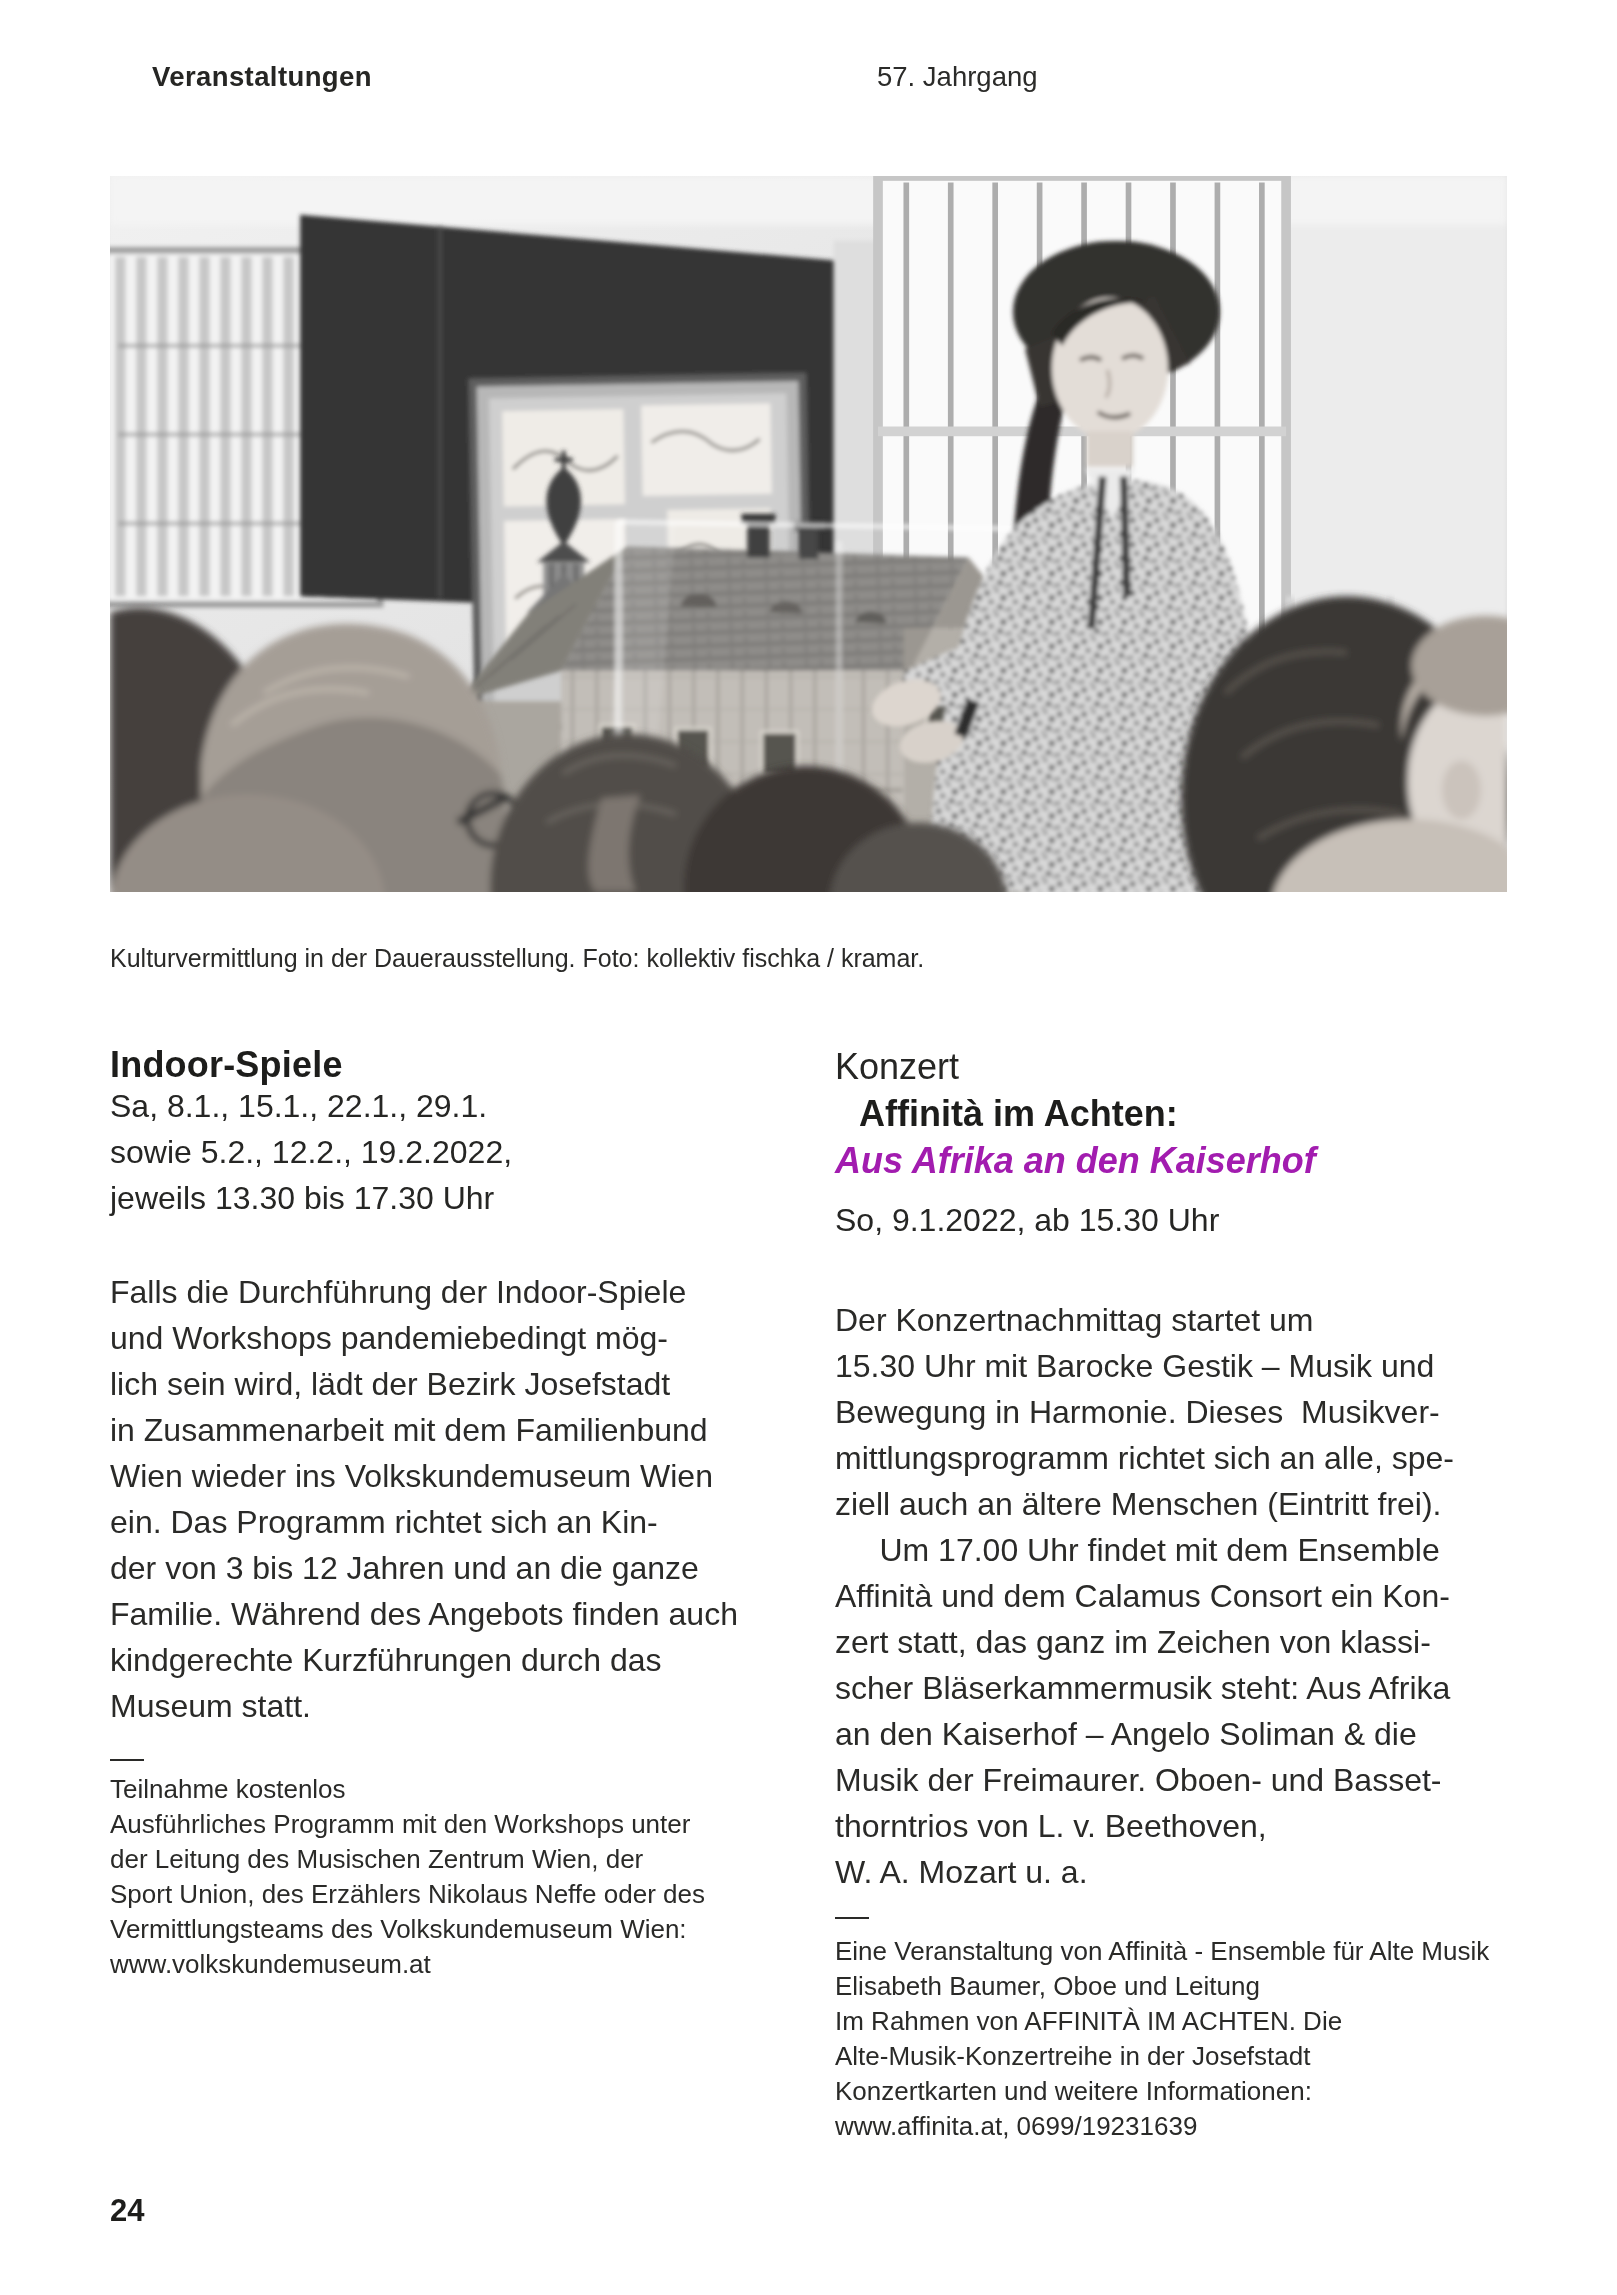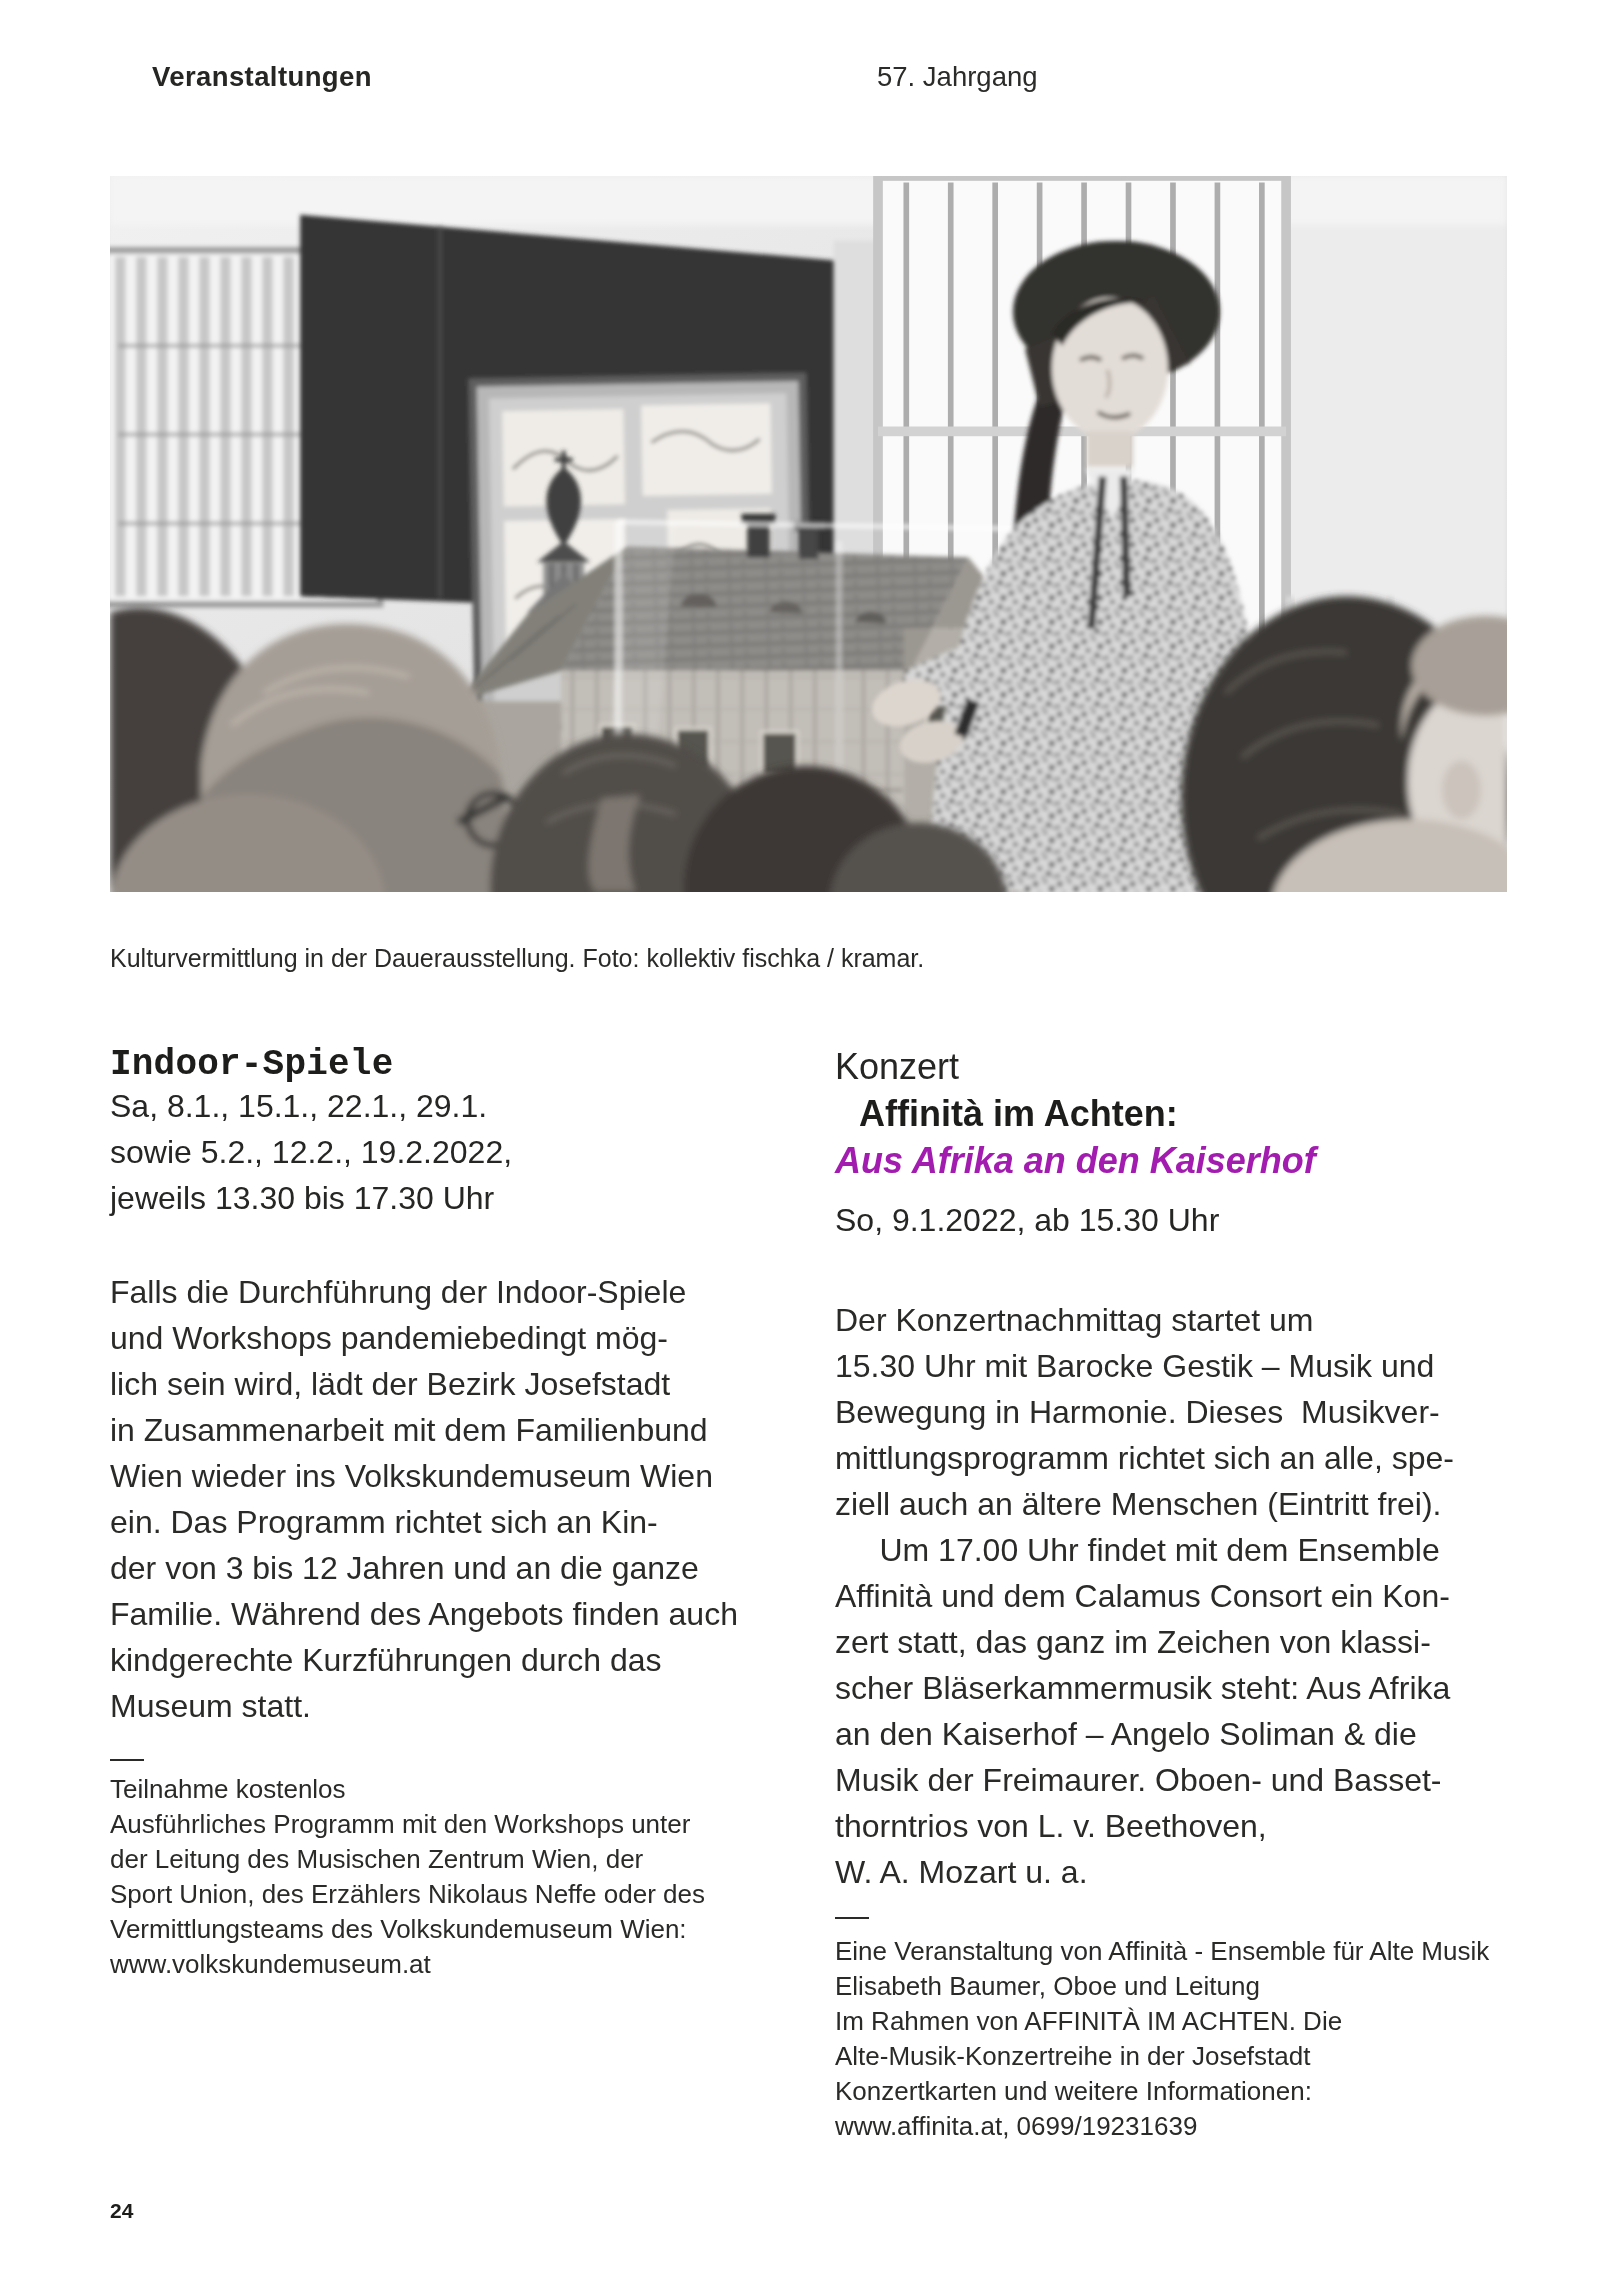--- a/index.html
+++ b/index.html
@@ -21,21 +21,21 @@
   .col-left{left:110px;width:712px;}
   .col-right{left:835px;width:728px;}
   .article-title{font-size:36px;line-height:45px;font-weight:700;color:#1d1d1b;letter-spacing:0.2px;}
   .kicker{font-size:36px;line-height:47px;font-weight:400;color:#262624;}
   .title-bold{font-size:36px;line-height:47px;font-weight:700;color:#1d1d1b;}
   .title-italic{font-size:36px;line-height:47px;font-weight:700;font-style:italic;color:#a21caf;}
   .dates{font-size:32px;line-height:46px;font-weight:400;}
   .body-text{font-size:32px;line-height:46px;font-weight:400;color:#2a2a28;}
   .rule{width:34px;height:2.4px;background:#2a2a28;}
   .notes{font-size:26px;line-height:35px;font-weight:400;color:#2a2a28;}
-  .page-number{left:110px;top:2193px;font-size:21px;line-height:36px;font-weight:700;color:#1d1d1b;}
+  .page-number{left:110px;top:2193px;font-size:31px;line-height:36px;font-weight:700;color:#1d1d1b;}
 </style>
 </head>
 <body>
 
 <div class="page">
 
   <div class="abs running-head" style="left:152px;top:61px;">Veranstaltungen</div>
   <div class="abs running-vol" style="left:877px;top:61px;">57. Jahrgang</div>
 
   <div class="abs photo-frame">
@@ -219,21 +219,21 @@
         <ellipse cx="1702" cy="606" rx="92" ry="62" fill="#a8a098"></ellipse>
         <ellipse cx="1672" cy="760" rx="24" ry="36" fill="#cbc3bc"></ellipse>
         <polygon points="1636,862 1728,826 1728,886 1648,886" fill="#f1f1f1"></polygon>
         <ellipse cx="1606" cy="908" rx="170" ry="112" fill="#c7c0b8"></ellipse>
       </g>
     </svg>
   </div>
 
   <div class="abs caption">Kulturvermittlung in der Dauerausstellung. Foto: kollektiv fischka / kramar.</div>
 
-  <div class="abs col-left article-title" style="top:1042px;font-family:Liberation Mono, monospace;">Indoor-Spiele</div>
+  <div class="abs col-left article-title" style="top:1042px;">Indoor-Spiele</div>
   <div class="abs col-left dates lines" style="top:1083px;">Sa, 8.1., 15.1., 22.1., 29.1.
 sowie 5.2., 12.2., 19.2.2022,
 jeweils 13.30 bis 17.30 Uhr</div>
   <div class="abs col-left body-text lines" style="top:1269px;">Falls die Durchführung der Indoor-Spiele
 und Workshops pandemiebedingt mög-
 lich sein wird, lädt der Bezirk Josefstadt
 in Zusammenarbeit mit dem Familienbund
 Wien wieder ins Volkskundemuseum Wien
 ein. Das Programm richtet sich an Kin-
 der von 3 bis 12 Jahren und an die ganze

